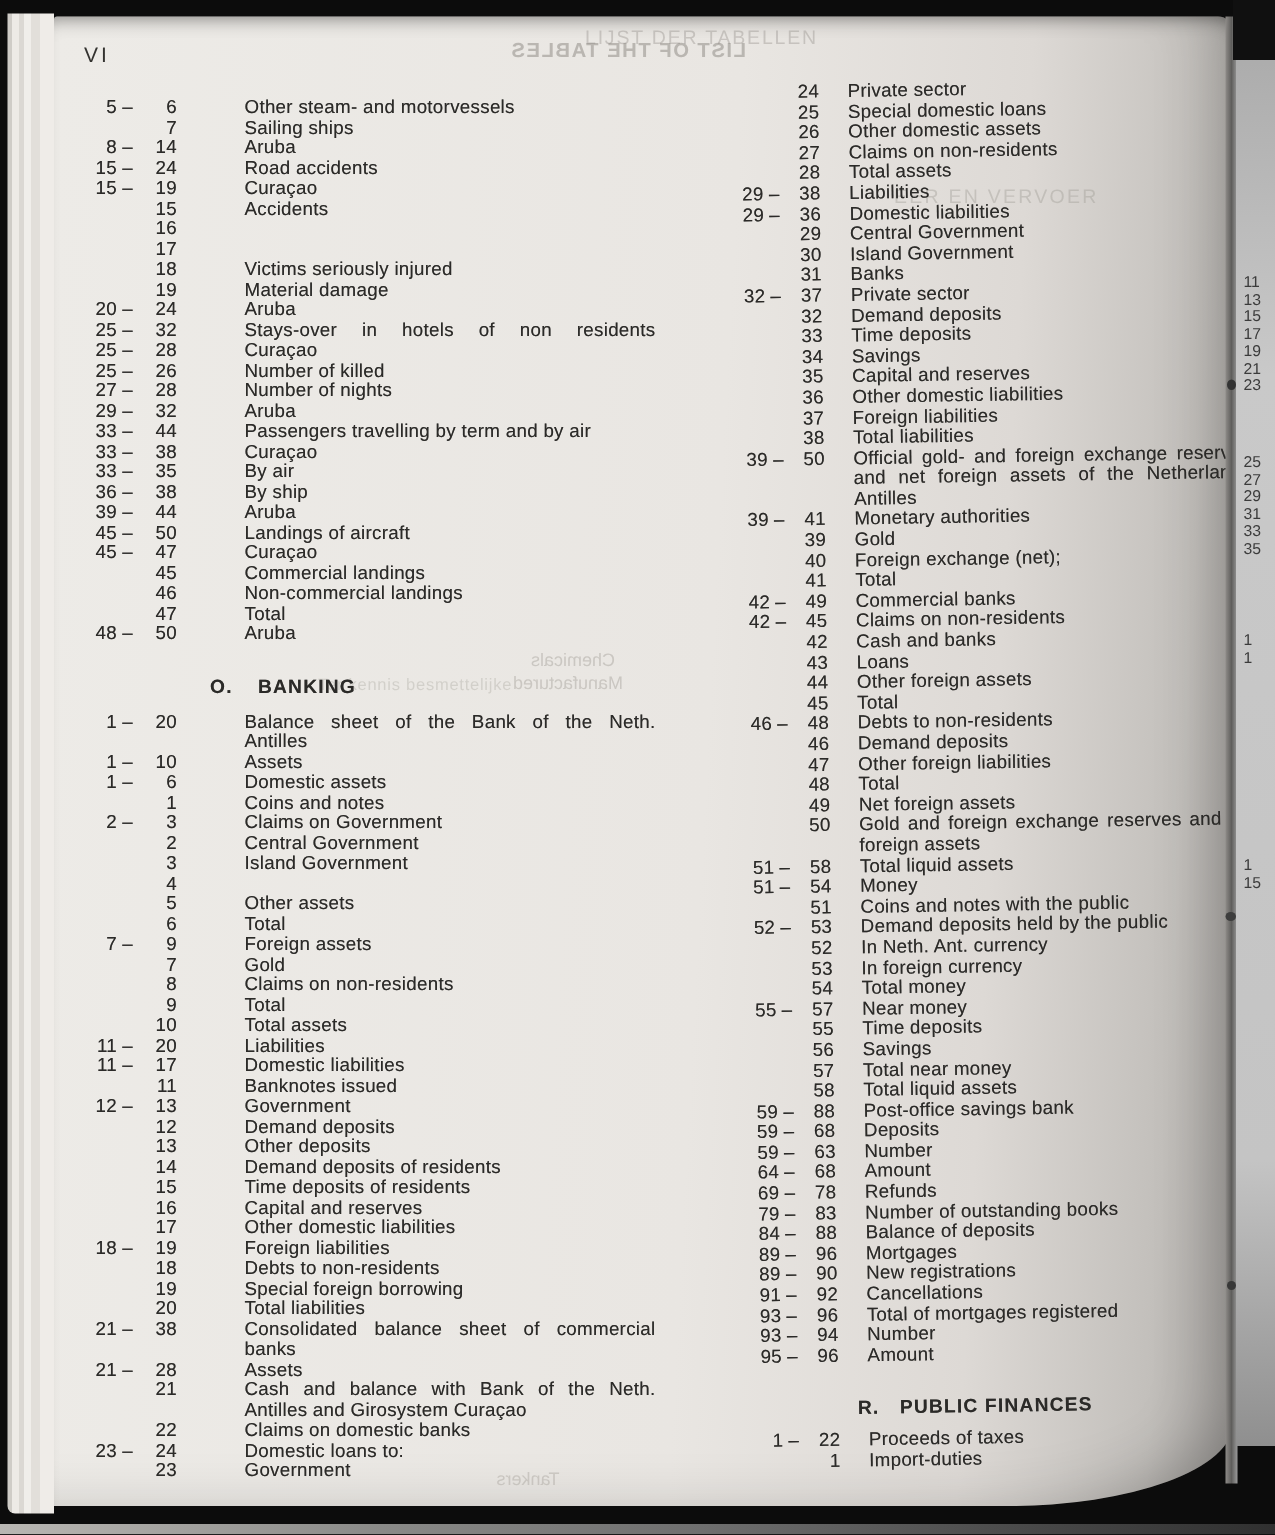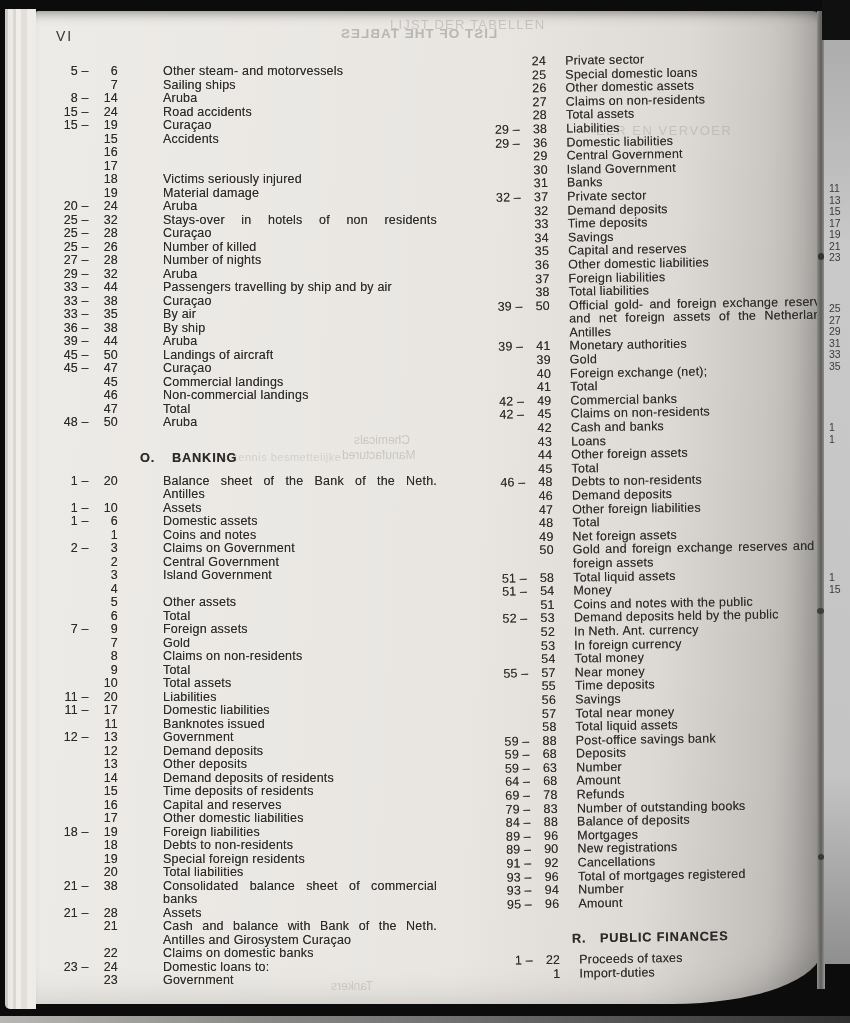--- a/index.html
+++ b/index.html
@@ -199,21 +199,21 @@
           <span class="nt">32</span>
           <div class="lbl">
             <div class="lline">Aruba</div>
           </div>
         </div>
         <div class="row">
           <span class="nf">33</span>
           <span class="nd">–</span>
           <span class="nt">44</span>
           <div class="lbl">
-            <div class="lline">Passengers travelling by ship and by air</div>
+            <div class="lline">Passengers travelling by term and by air</div>
           </div>
         </div>
         <div class="row">
           <span class="nf">33</span>
           <span class="nd">–</span>
           <span class="nt">38</span>
           <div class="lbl">
             <div class="lline">Curaçao</div>
           </div>
         </div>
@@ -505,21 +505,21 @@
           <span class="nt">18</span>
           <div class="lbl">
             <div class="lline">Debts to non-residents</div>
           </div>
         </div>
         <div class="row">
           <span class="nf"></span>
           <span class="nd"></span>
           <span class="nt">19</span>
           <div class="lbl">
-            <div class="lline">Special foreign residents</div>
+            <div class="lline">Special foreign borrowing</div>
           </div>
         </div>
         <div class="row">
           <span class="nf"></span>
           <span class="nd"></span>
           <span class="nt">20</span>
           <div class="lbl">
             <div class="lline">Total liabilities</div>
           </div>
         </div>

